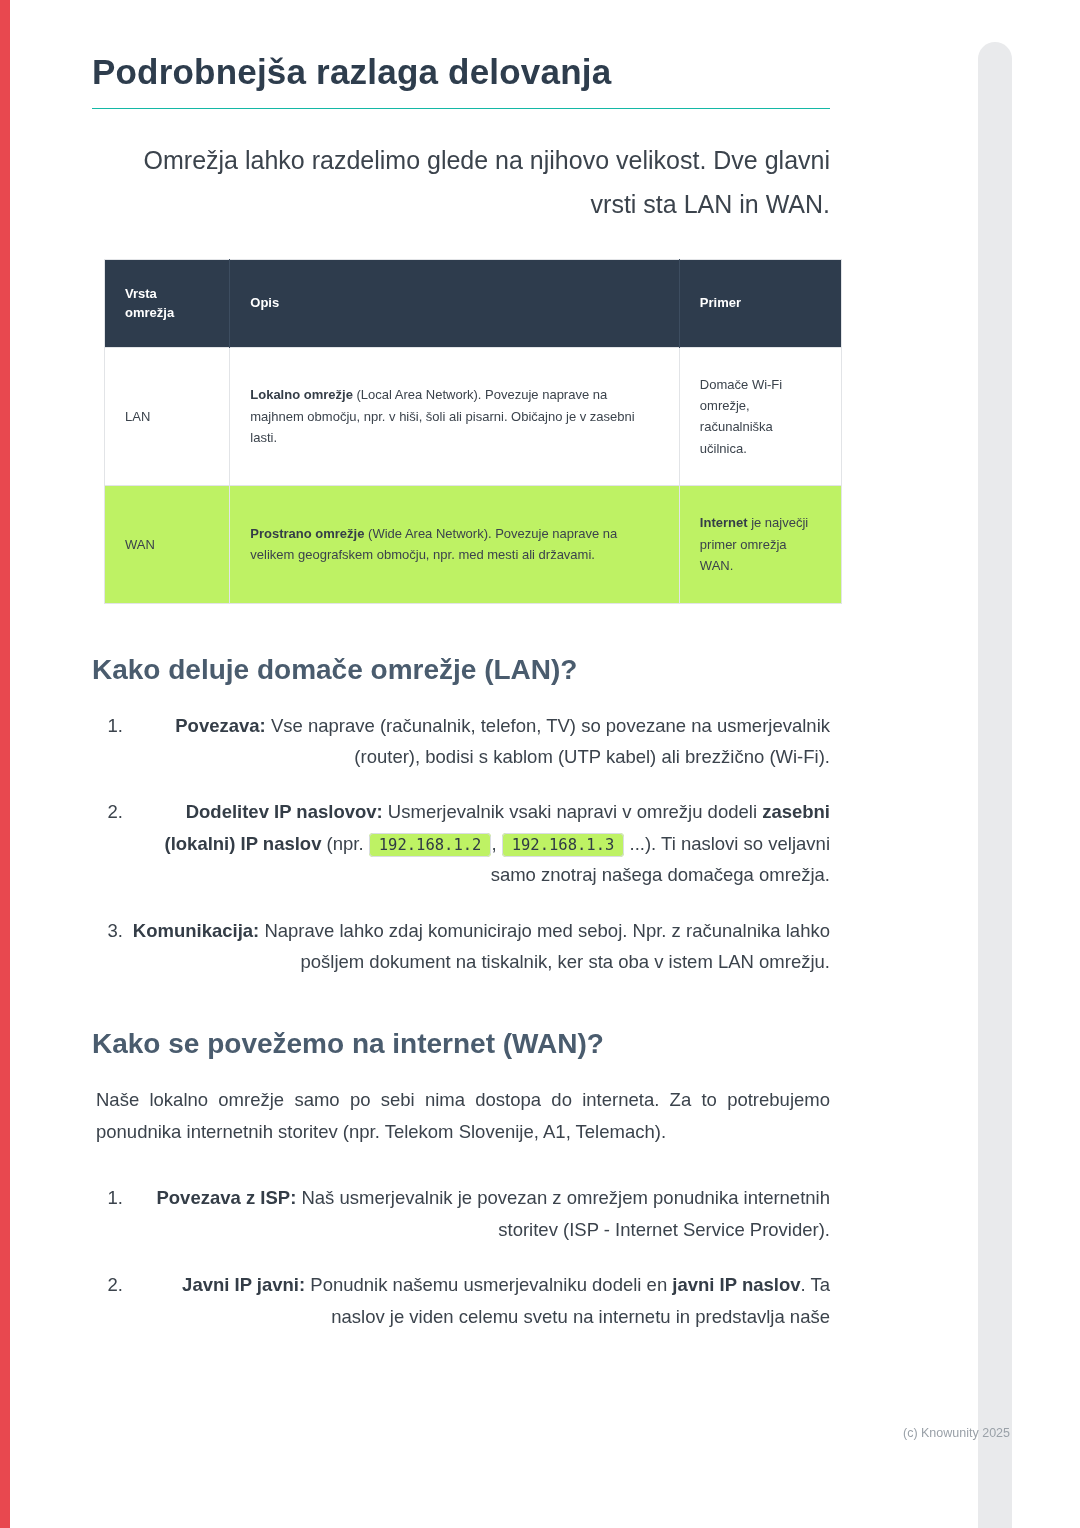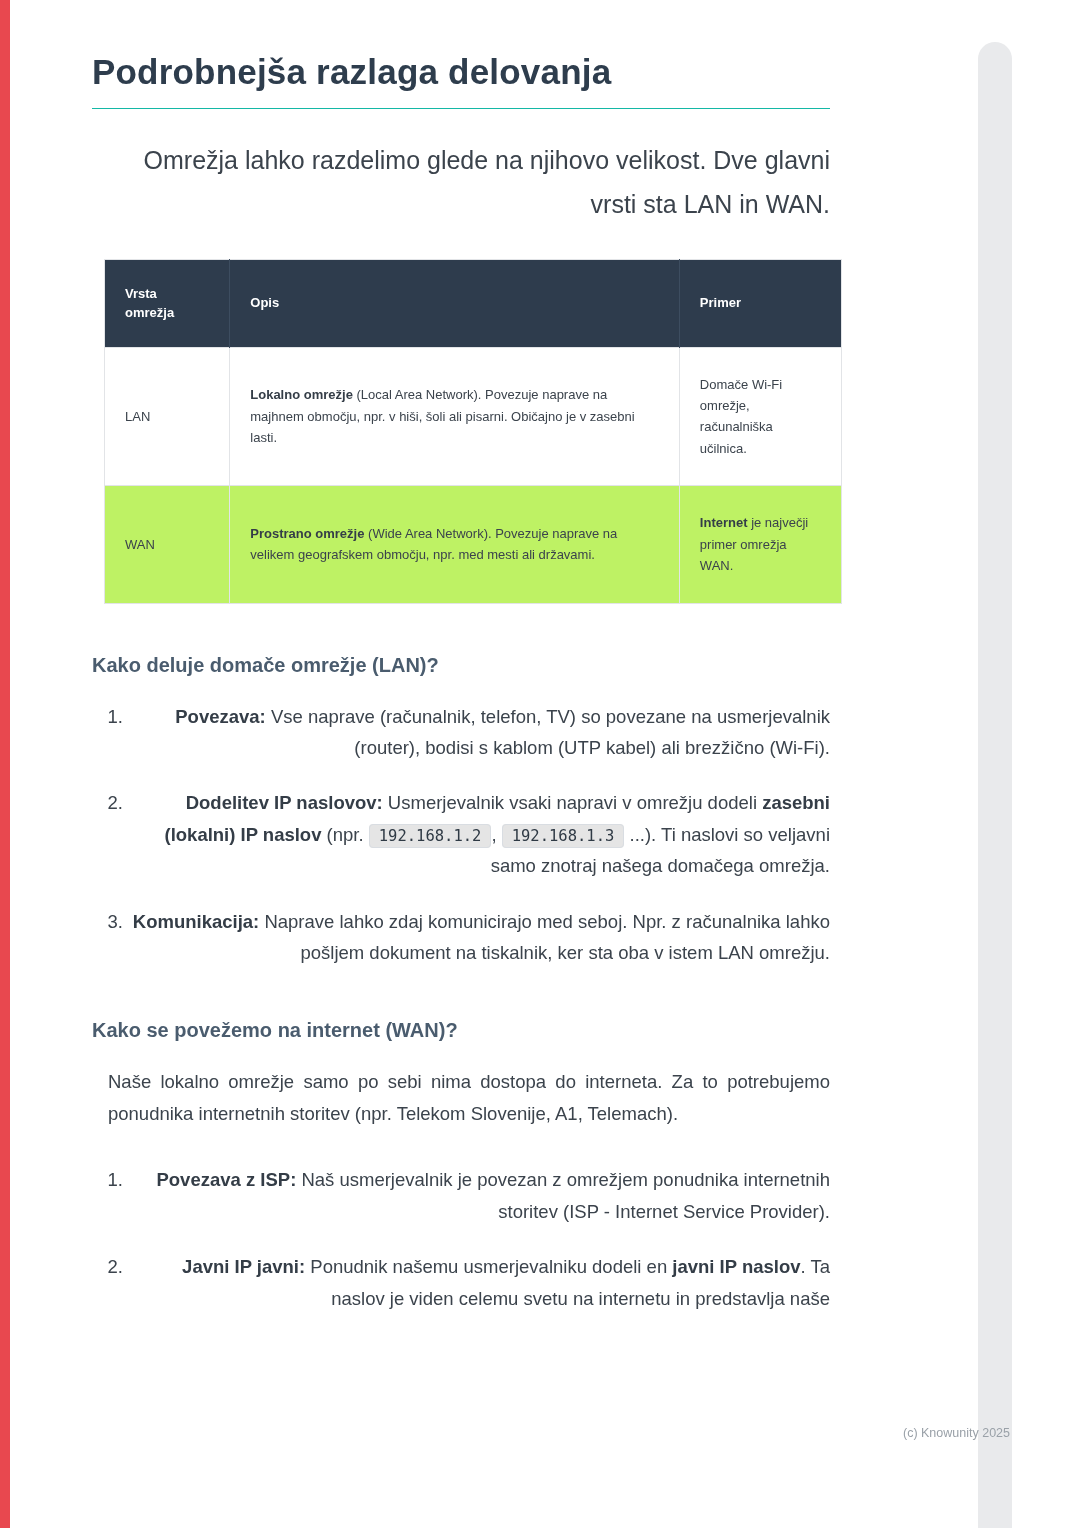--- a/index.html
+++ b/index.html
@@ -81,45 +81,45 @@
     padding: 26px 20px;
     vertical-align: middle;
     border: 1px solid #e2e4e7;
     line-height: 1.65;
   }
   table.net-table tbody tr.row-alt td {
     background: #bef264;
   }
   h2 {
     margin: 50px 0 24px 0;
-    font-size: 20px;
+    font-size: 28px;
     font-weight: 700;
     color: #4a5c6e;
   }
   ol.steps {
     margin: 0;
     padding-left: 36px;
     font-size: 18.5px;
     line-height: 1.7;
     text-align: right;
   }
   ol.steps li {
     margin-bottom: 24px;
     padding-left: 4px;
   }
   p.justified {
-    margin: 0 0 34px 16px;
+    margin: 0 0 34px 4px;
     font-size: 18.5px;
     line-height: 1.75;
     text-align: justify;
   }
   code.chip {
     font-family: "DejaVu Sans Mono", monospace;
     font-size: 15.5px;
-    background: #e5e5e5;
+    background: #bef264;
     border: 1px solid #d9dde2;
     border-radius: 4px;
     padding: 2px 9px;
     color: #2f3a45;
     white-space: nowrap;
   }
   .footer-note {
     position: absolute;
     right: 70px;
     bottom: 88px;

